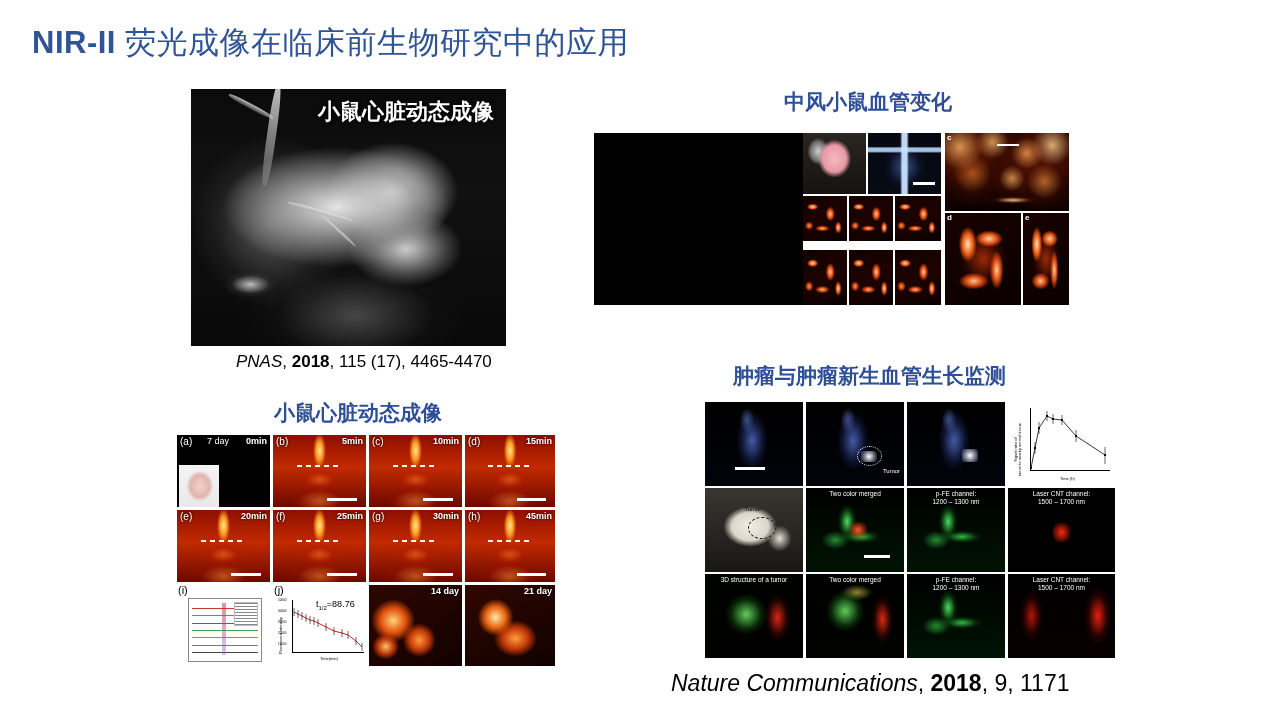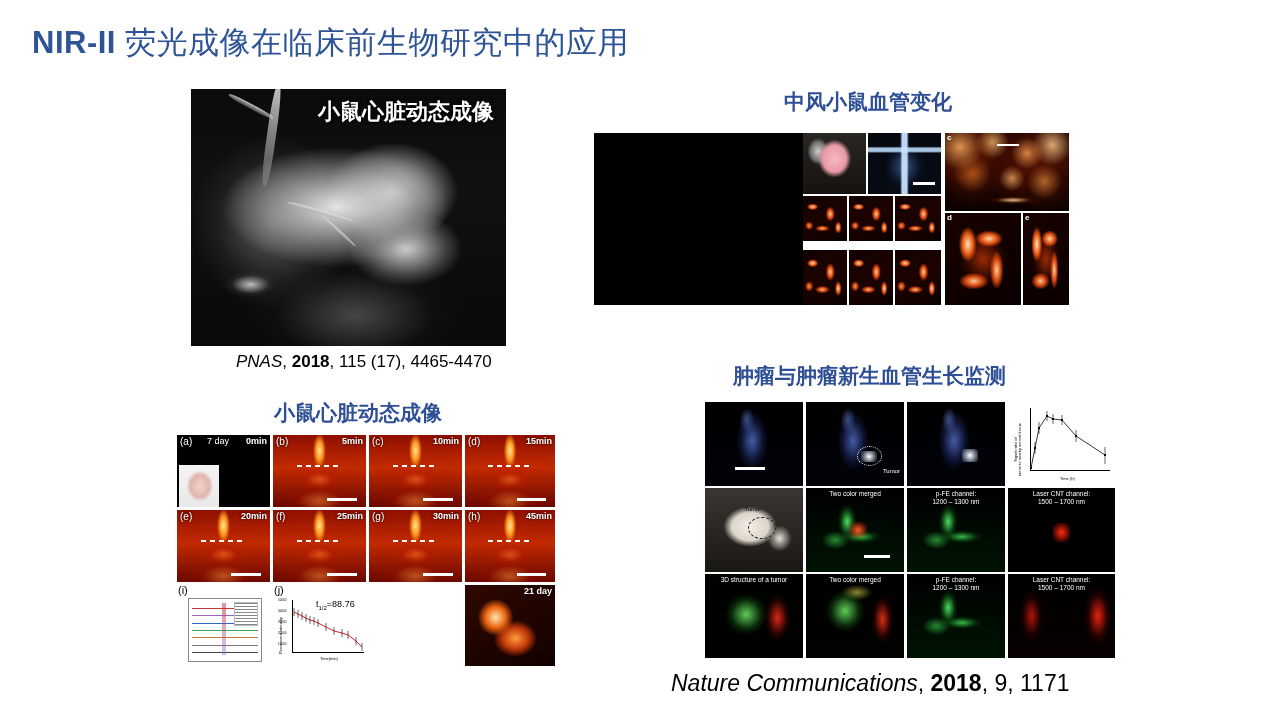--- a/index.html
+++ b/index.html
@@ -400,20 +400,28 @@
           <line x1="56" y1="31" x2="56" y2="39"></line>
             <line x1="64" y1="37" x2="64" y2="45"></line>
           <line x1="70" y1="43" x2="70" y2="51"></line>
         </g>
       </svg>
       <div class="halflife" style="left:40px; top:3px;"><span>t</span><sub style="font-size:6px;">1/2</sub><span>=88.76</span></div>
       <div class="xlab" style="left:44px; top:60px;">Time(min)</div>
     </div>
   </div>
 
+  <div class="tv-tile" style="left:192px; top:150px; width:95px; height:83px; background-color:#1a0000;
+       background-image:
+         radial-gradient(ellipse 30% 34% at 26% 44%, #ffd27a 0%, #e0500c 45%, rgba(90,10,0,0) 78%),
+         radial-gradient(ellipse 22% 26% at 54% 68%, #ff9a3c 0%, #c03808 48%, rgba(70,6,0,0) 80%),
+         radial-gradient(ellipse 18% 20% at 18% 76%, #ffbf66 0%, #b53005 50%, rgba(60,4,0,0) 80%),
+         linear-gradient(150deg,#2e0600 0%,#120200 100%);">
+    <div class="tv-time">14 day</div>
+  </div>
   <div class="tv-tile" style="left:288px; top:150px; width:92px; height:83px; background-color:#1a0000;
        background-image:
          radial-gradient(ellipse 26% 30% at 34% 40%, #ffe9ac 0%, #e8610f 44%, rgba(90,10,0,0) 76%),
          radial-gradient(ellipse 30% 28% at 56% 66%, #ff9d3e 0%, #bf3607 48%, rgba(70,6,0,0) 80%),
          linear-gradient(150deg,#300700 0%,#110200 100%);">
     <div class="tv-time">21 day</div>
   </div>
 </div>
 
 <div id="heading-tumor-g" class="section-heading">肿瘤与肿瘤新生血管生长监测</div>

